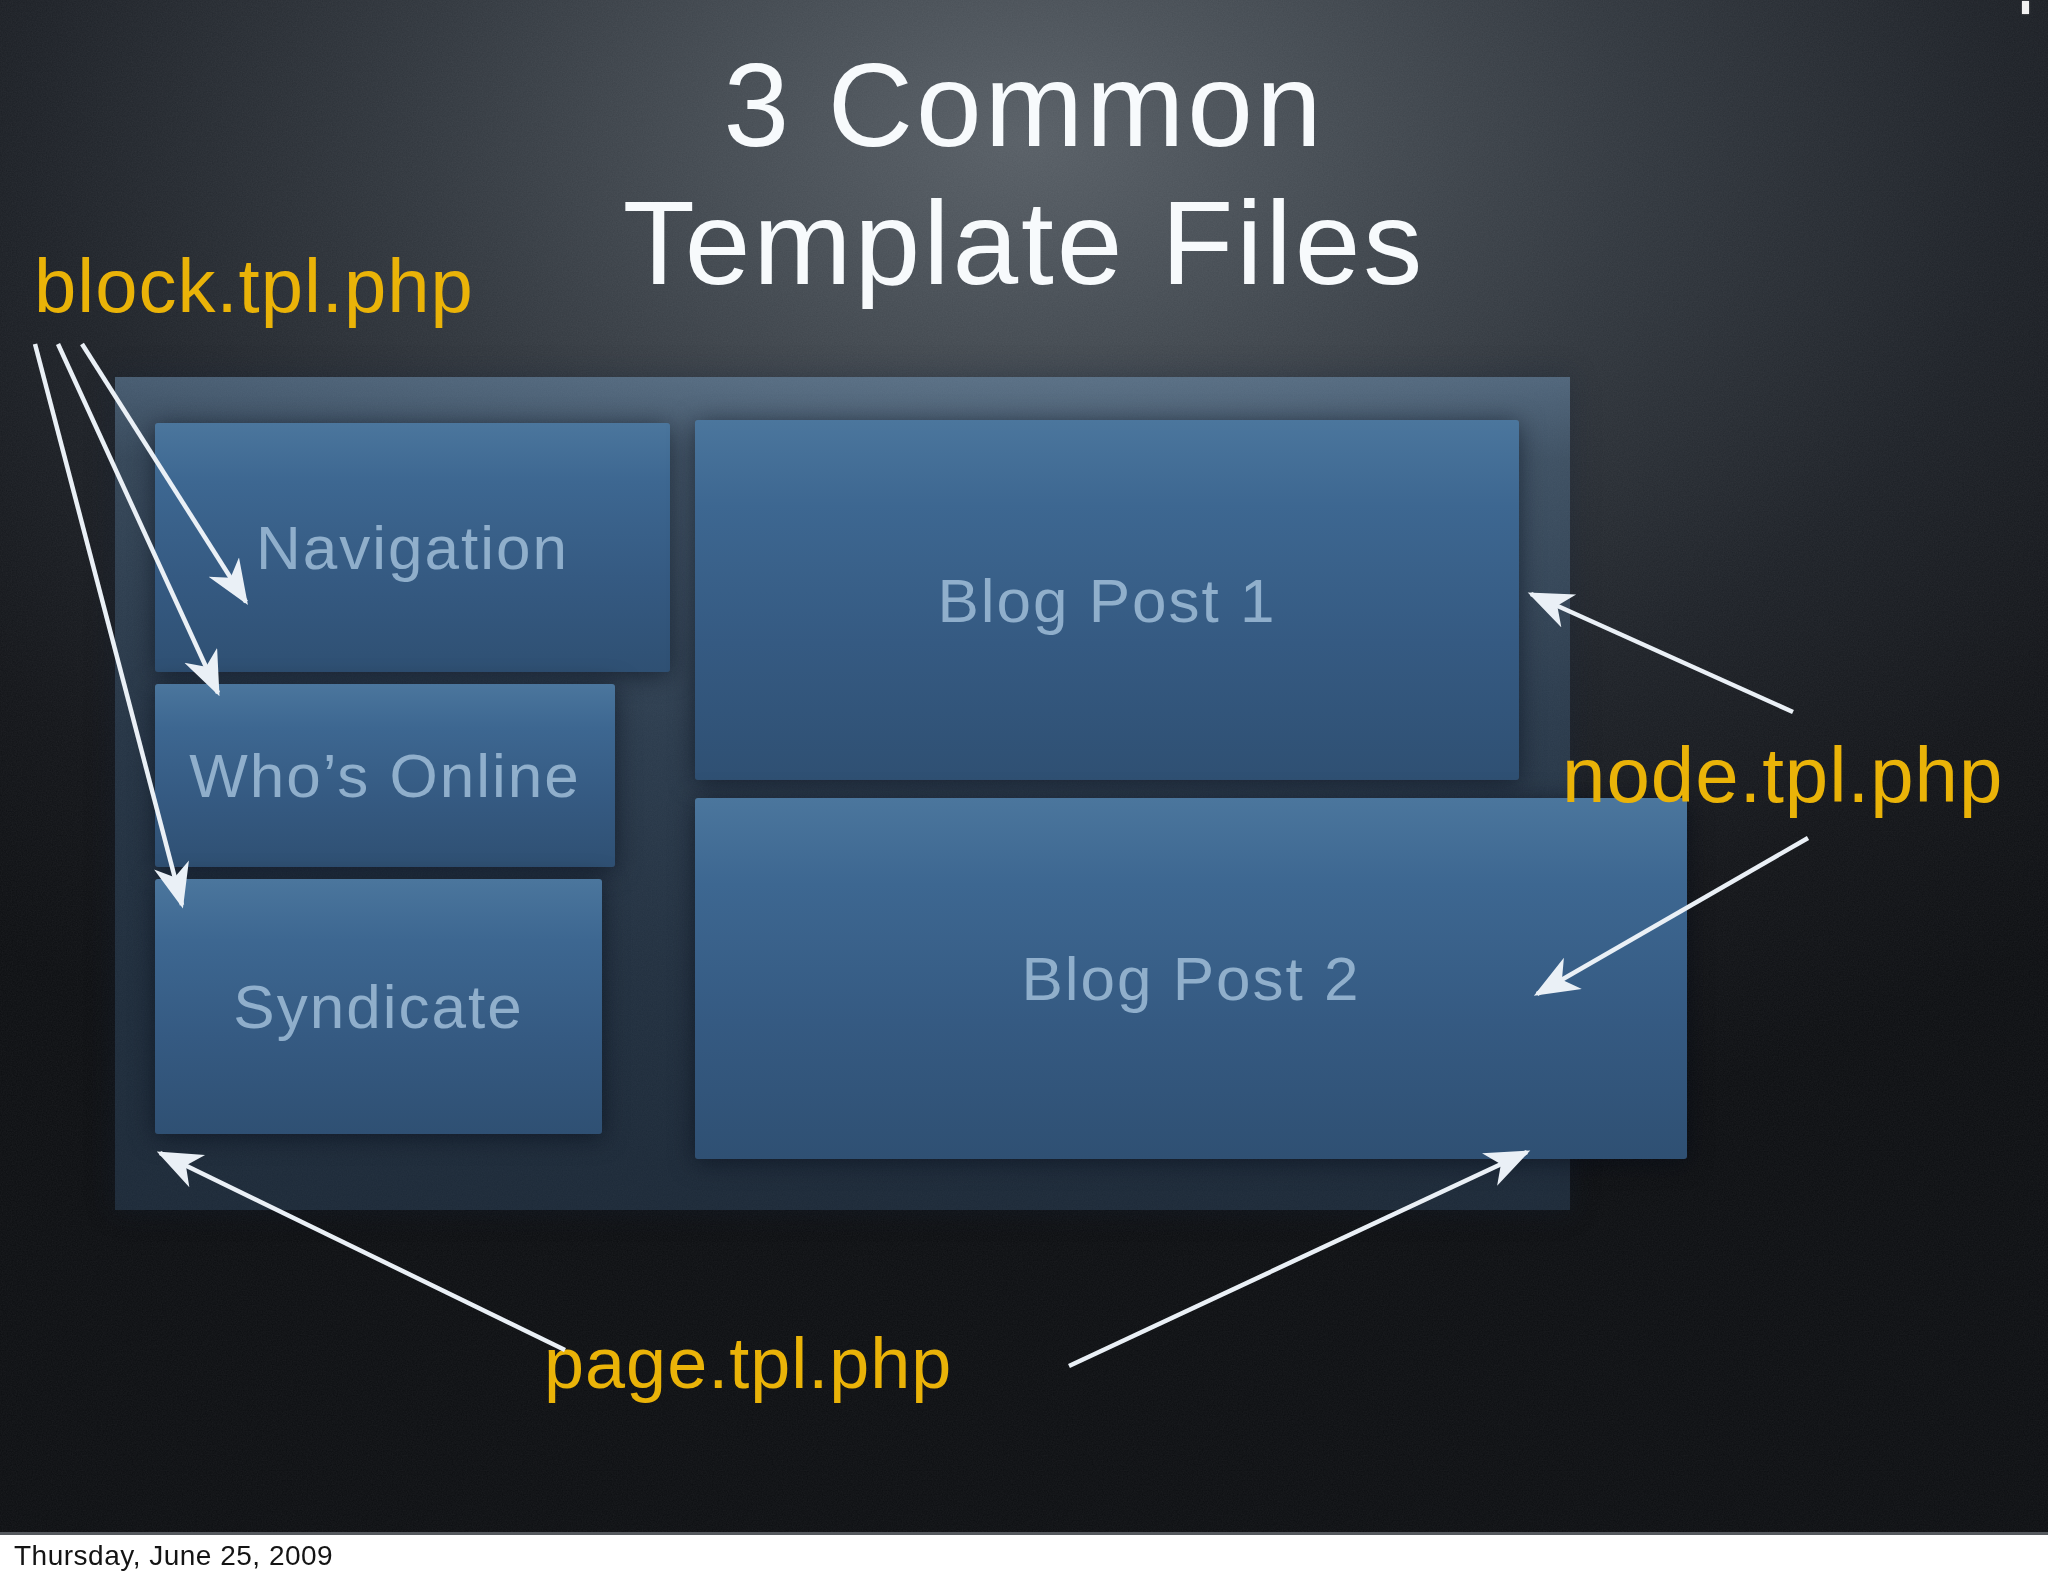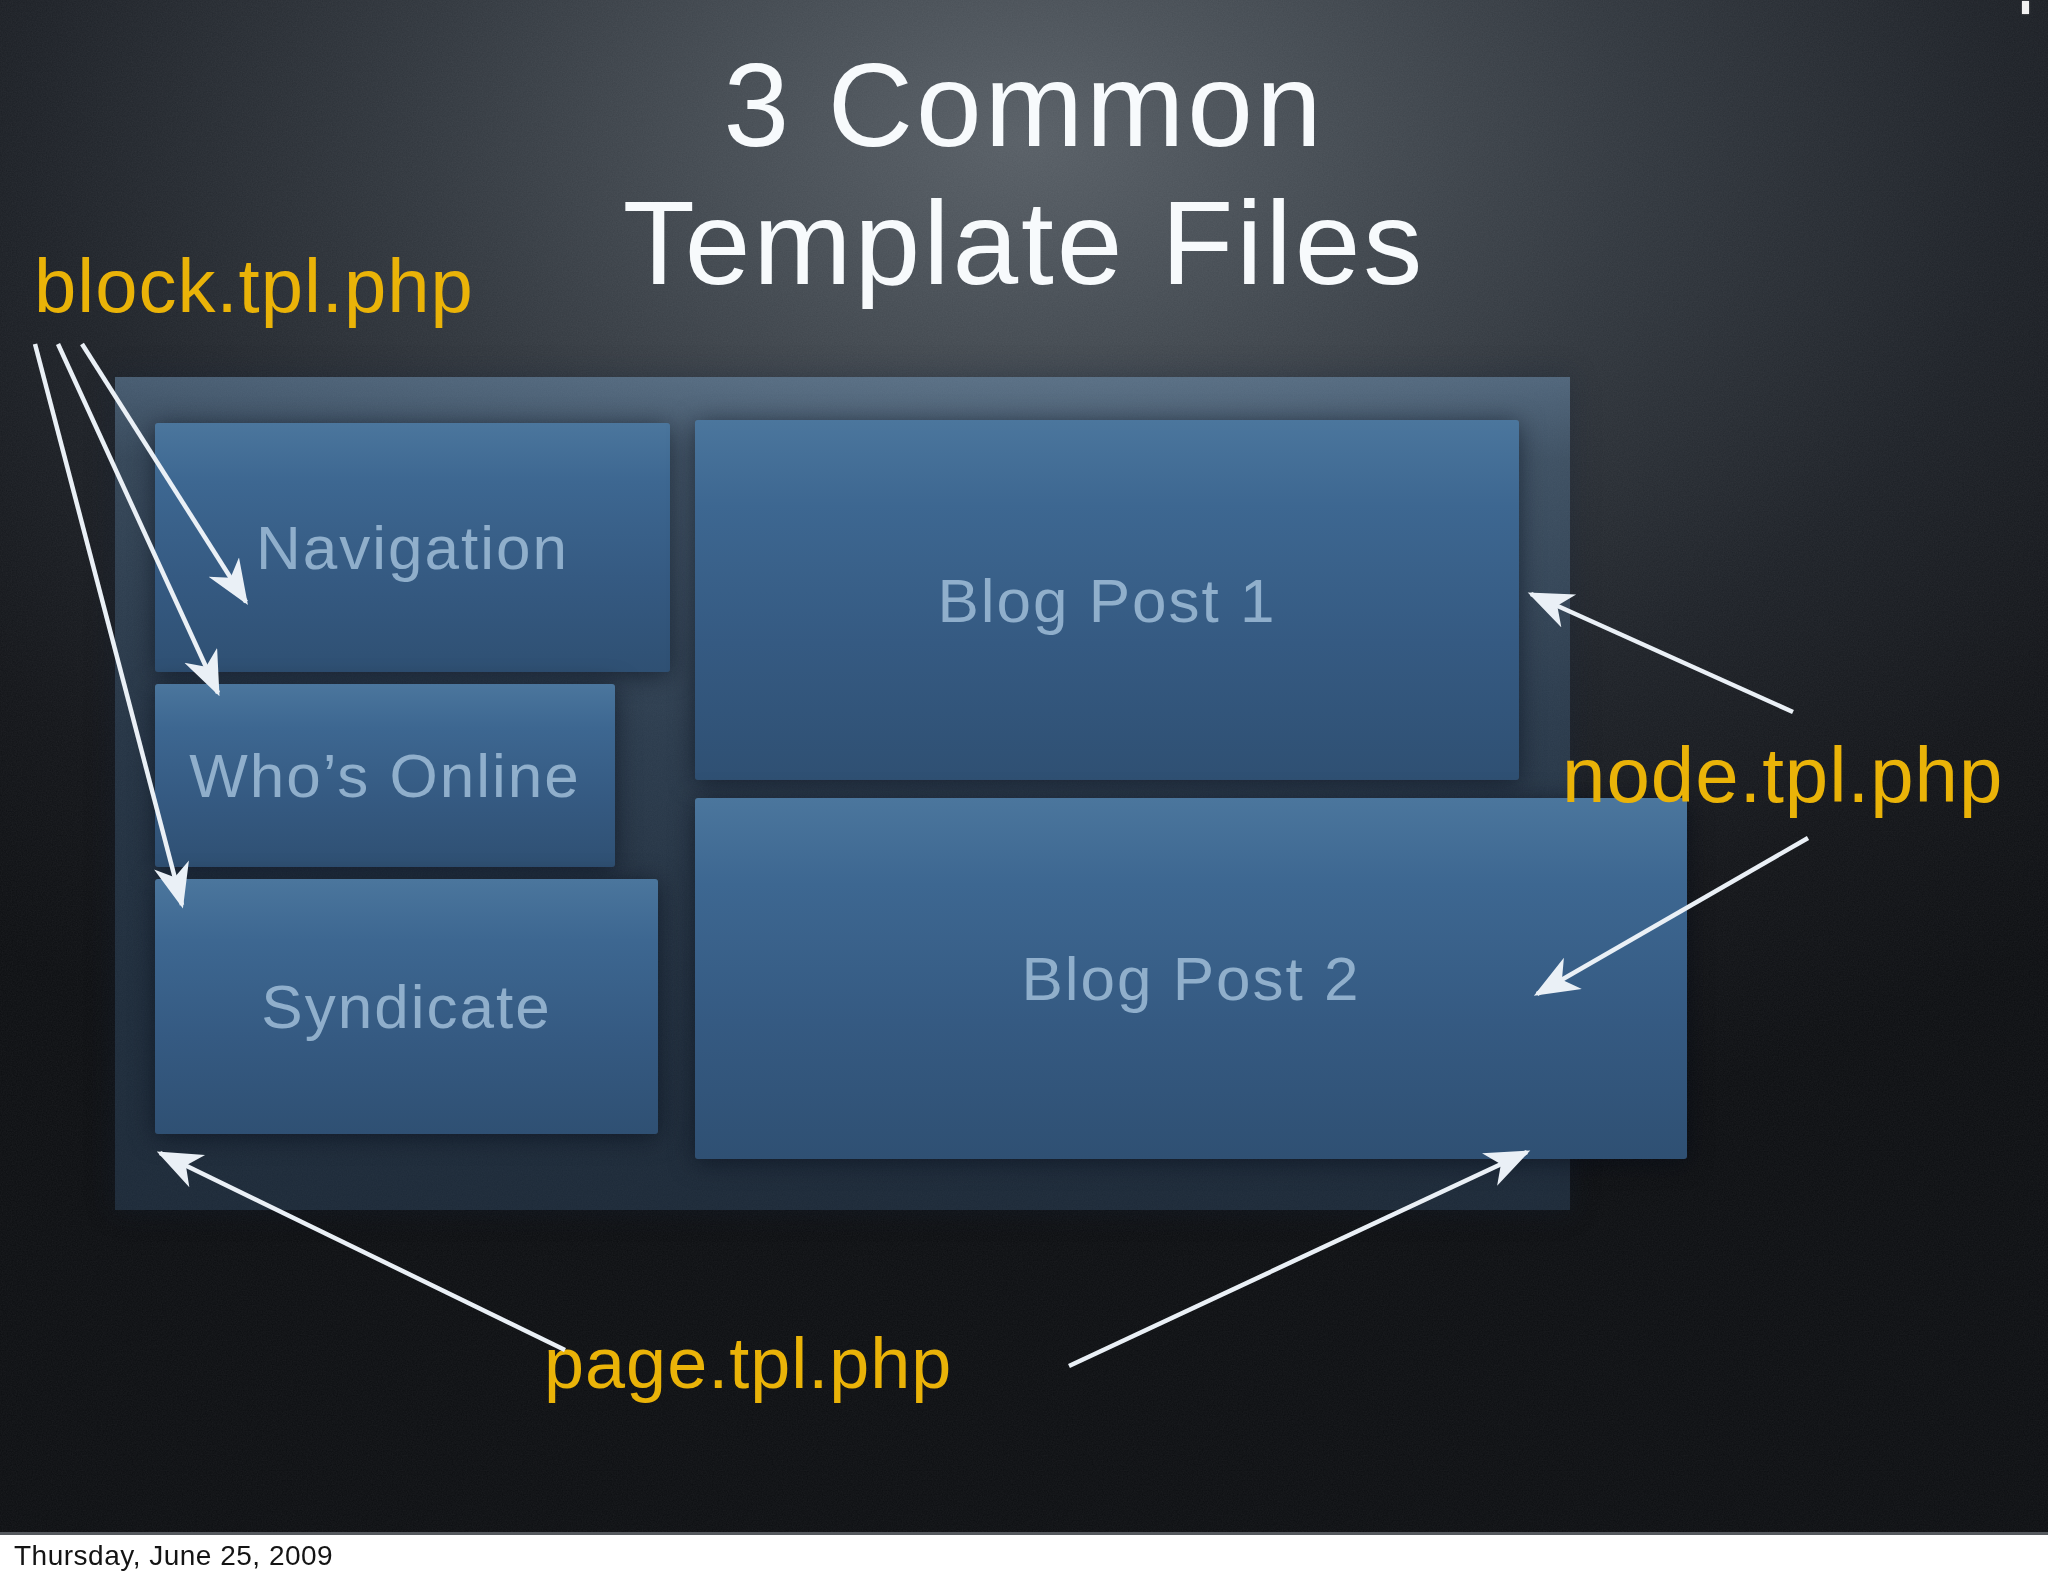--- a/index.html
+++ b/index.html
@@ -32,21 +32,21 @@
     background:linear-gradient(180deg,#4b769d 0%,#3d6791 24%,#355a82 62%,#2f5073 100%);
     box-shadow:0 3px 24px rgba(4,10,22,0.55);
     border-radius:3px;
   }
   .block span{
     color:rgba(163,193,218,0.82);
     font-size:62px;letter-spacing:2px;font-weight:300;
   }
   .b-nav  {left:40px; top:46px;  width:515px;height:249px;}
   .b-who  {left:40px; top:307px; width:460px;height:183px;}
-  .b-syn  {left:40px; top:502px; width:503px;height:255px;}
+  .b-syn  {left:40px; top:502px; width:447px;height:255px;}
   .b-p1   {left:580px;top:43px;  width:824px;height:360px;}
   .b-p2   {left:580px;top:421px; width:992px;height:361px;}
   
   .title{
     position:absolute;left:0;top:36px;width:2048px;
     text-align:center;color:#f7fafc;font-weight:300;
     font-size:118px;line-height:1.17;letter-spacing:3px;
   }
   .ann{
     position:absolute;color:#eab308;font-weight:400;

